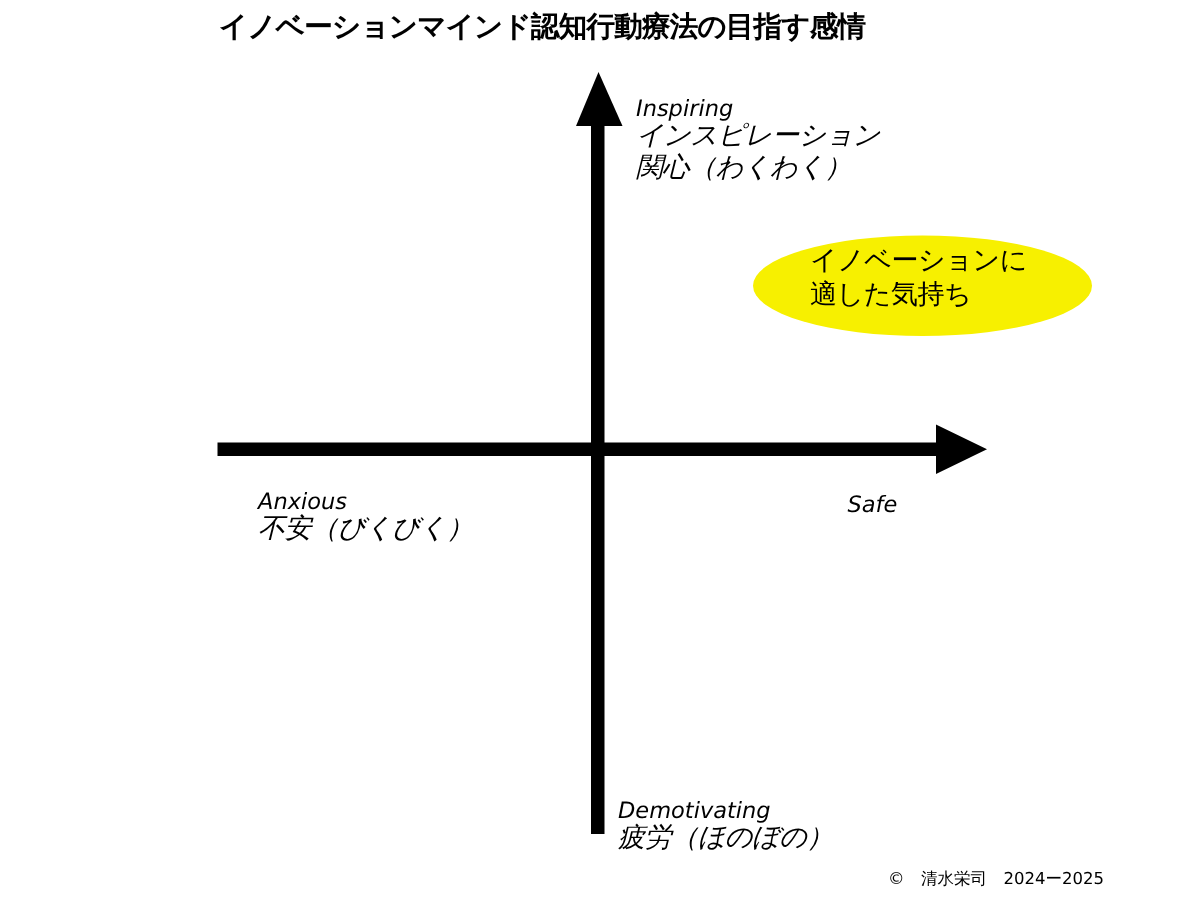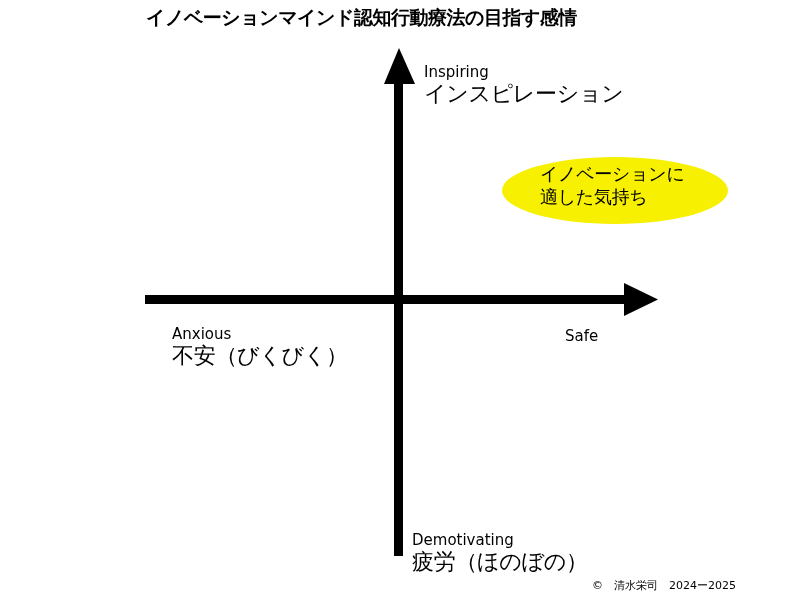--- a/index.html
+++ b/index.html
@@ -5,23 +5,23 @@
     html, body { margin: 0; padding: 0; }
     body {
       width: 800px; height: 600px; background: #ffffff; position: relative; overflow: hidden;
       font-family: "DejaVu Sans", "Liberation Sans", sans-serif; color: #000;
     }
     .title {
       position: absolute; left: 146px; top: 5px; font-size: 19px; font-weight: bold;
       letter-spacing: -0.5px; white-space: nowrap;
     }
     svg.axes { position: absolute; left: 0; top: 0; }
-    .lbl { position: absolute; white-space: nowrap; line-height: 1.15; }
+    .lbl { position: absolute; white-space: nowrap; line-height: 1.15; font-style: italic; }
     .lbl .en { font-size: 15px; display: block; }
-    .lbl .jp { font-size: 22px; display: block; letter-spacing: -0.3px; }
+    .lbl .jp { font-size: 18px; display: block; letter-spacing: -0.3px; }
     .ellipse {
       position: absolute; left: 502px; top: 157px; width: 226px; height: 67px;
       border-radius: 50%; background: #f7f000;
     }
     .ellipse-text {
       position: absolute; left: 540px; top: 164px; font-size: 18px; line-height: 1.3;
       white-space: nowrap; letter-spacing: -0.3px; font-family: Liberation Mono, monospace;
     }
     .copyright {
       position: absolute; left: 592px; top: 578px; font-size: 11px; font-weight: normal;
@@ -40,20 +40,21 @@
   <polygon points="399,48 384,84 415,84" fill="#000"></polygon>
 
   <rect x="145" y="295" width="482" height="9" fill="#000"></rect>
 
   <polygon points="658,299.5 624,283 624,316" fill="#000"></polygon>
 </svg>
 
 <div class="lbl" style="left:424px; top:64px;">
   <span class="en">Inspiring</span>
   <span class="jp">インスピレーション</span>
+  <span class="jp">関心（わくわく）</span>
 </div>
 
 <div class="ellipse" style="background: rgb(247, 240, 0);"></div>
 <div class="ellipse-text">
   <div>イノベーションに</div>
   <div>適した気持ち</div>
 </div>
 
 <div class="lbl" style="left:137px; top:326px;margin-left:35px;">
   <span class="en">Anxious</span>

